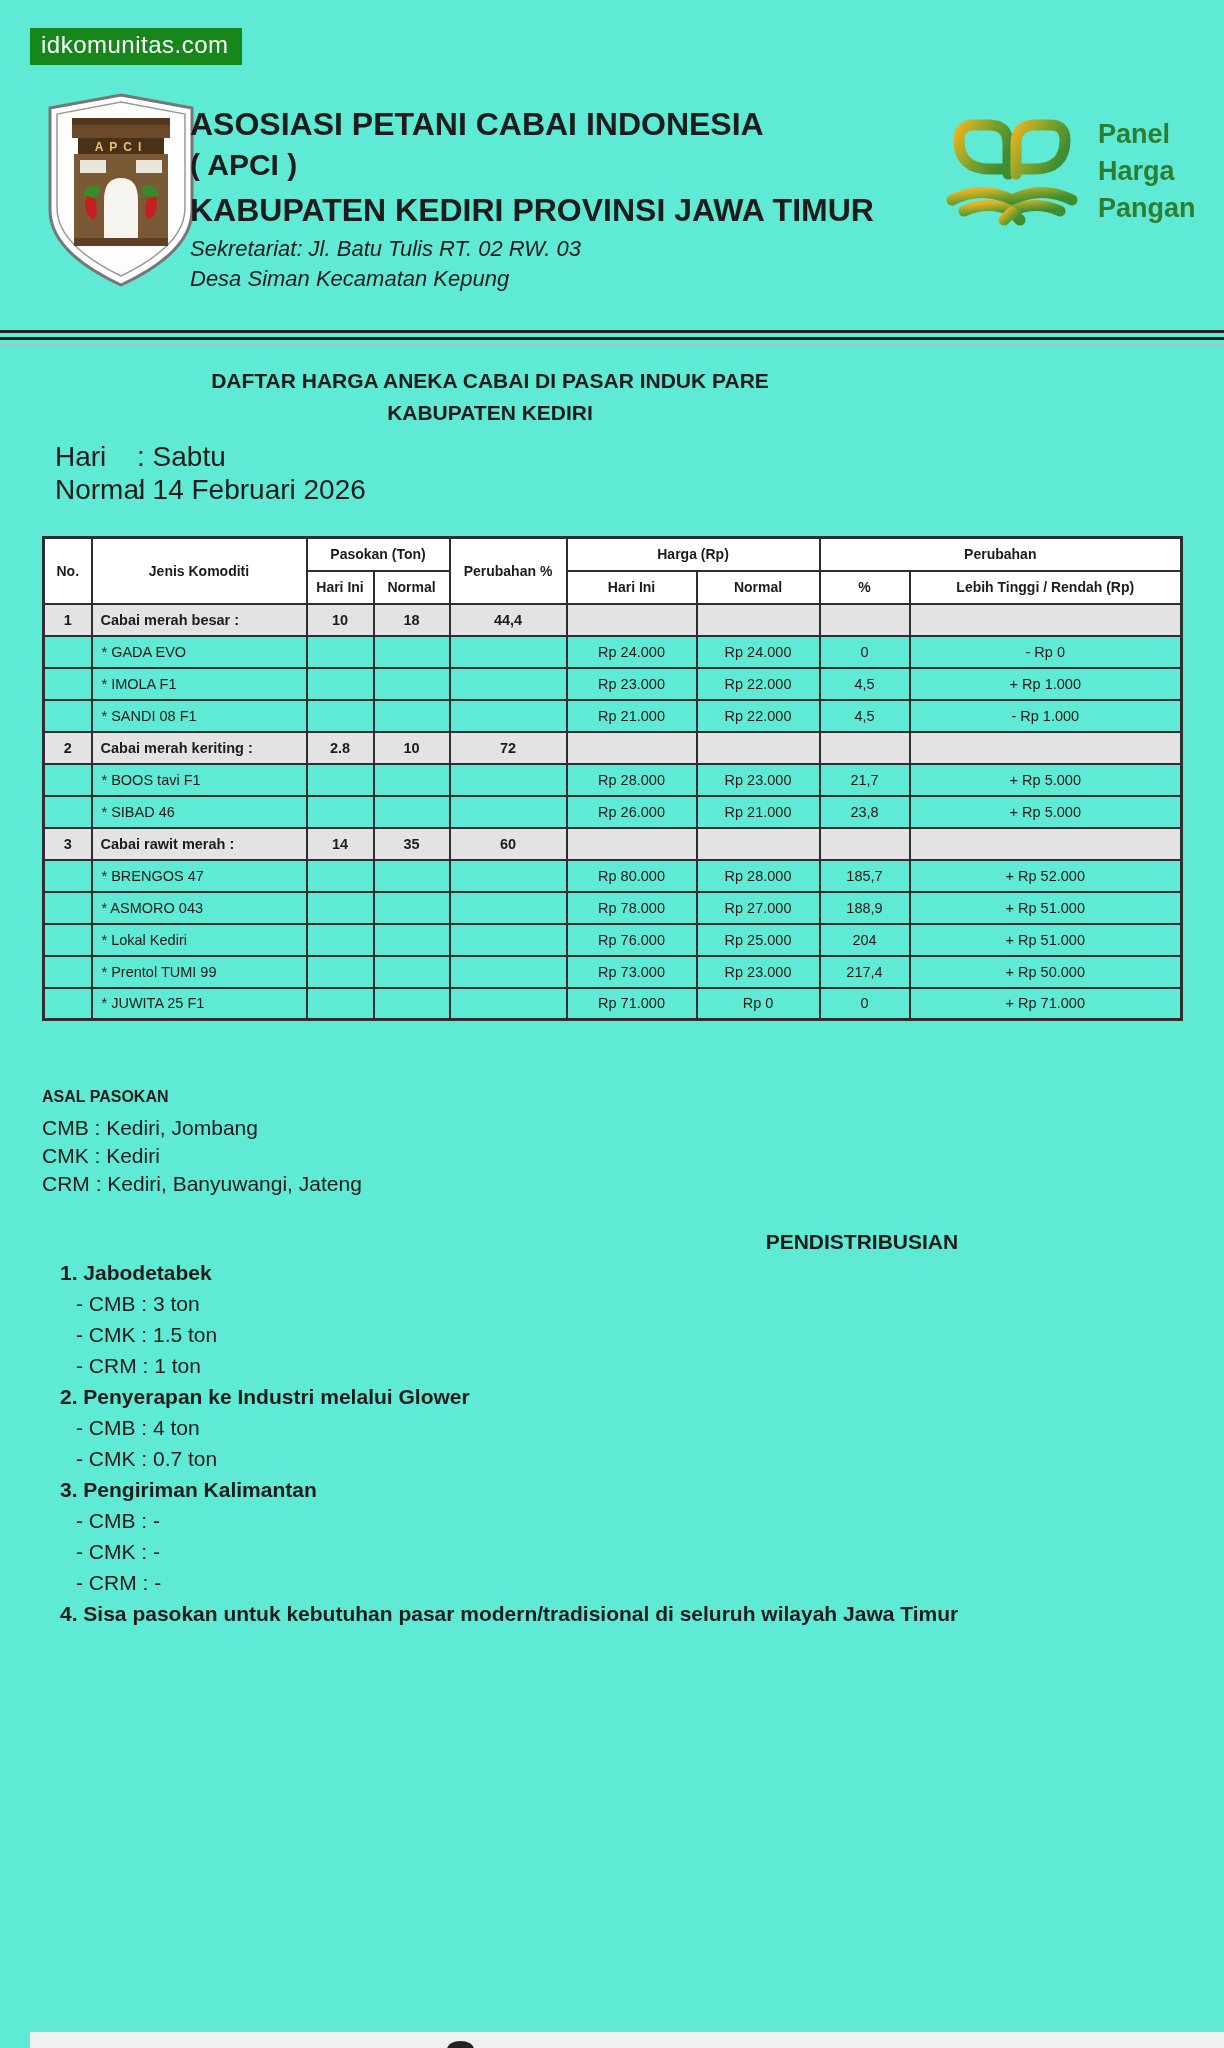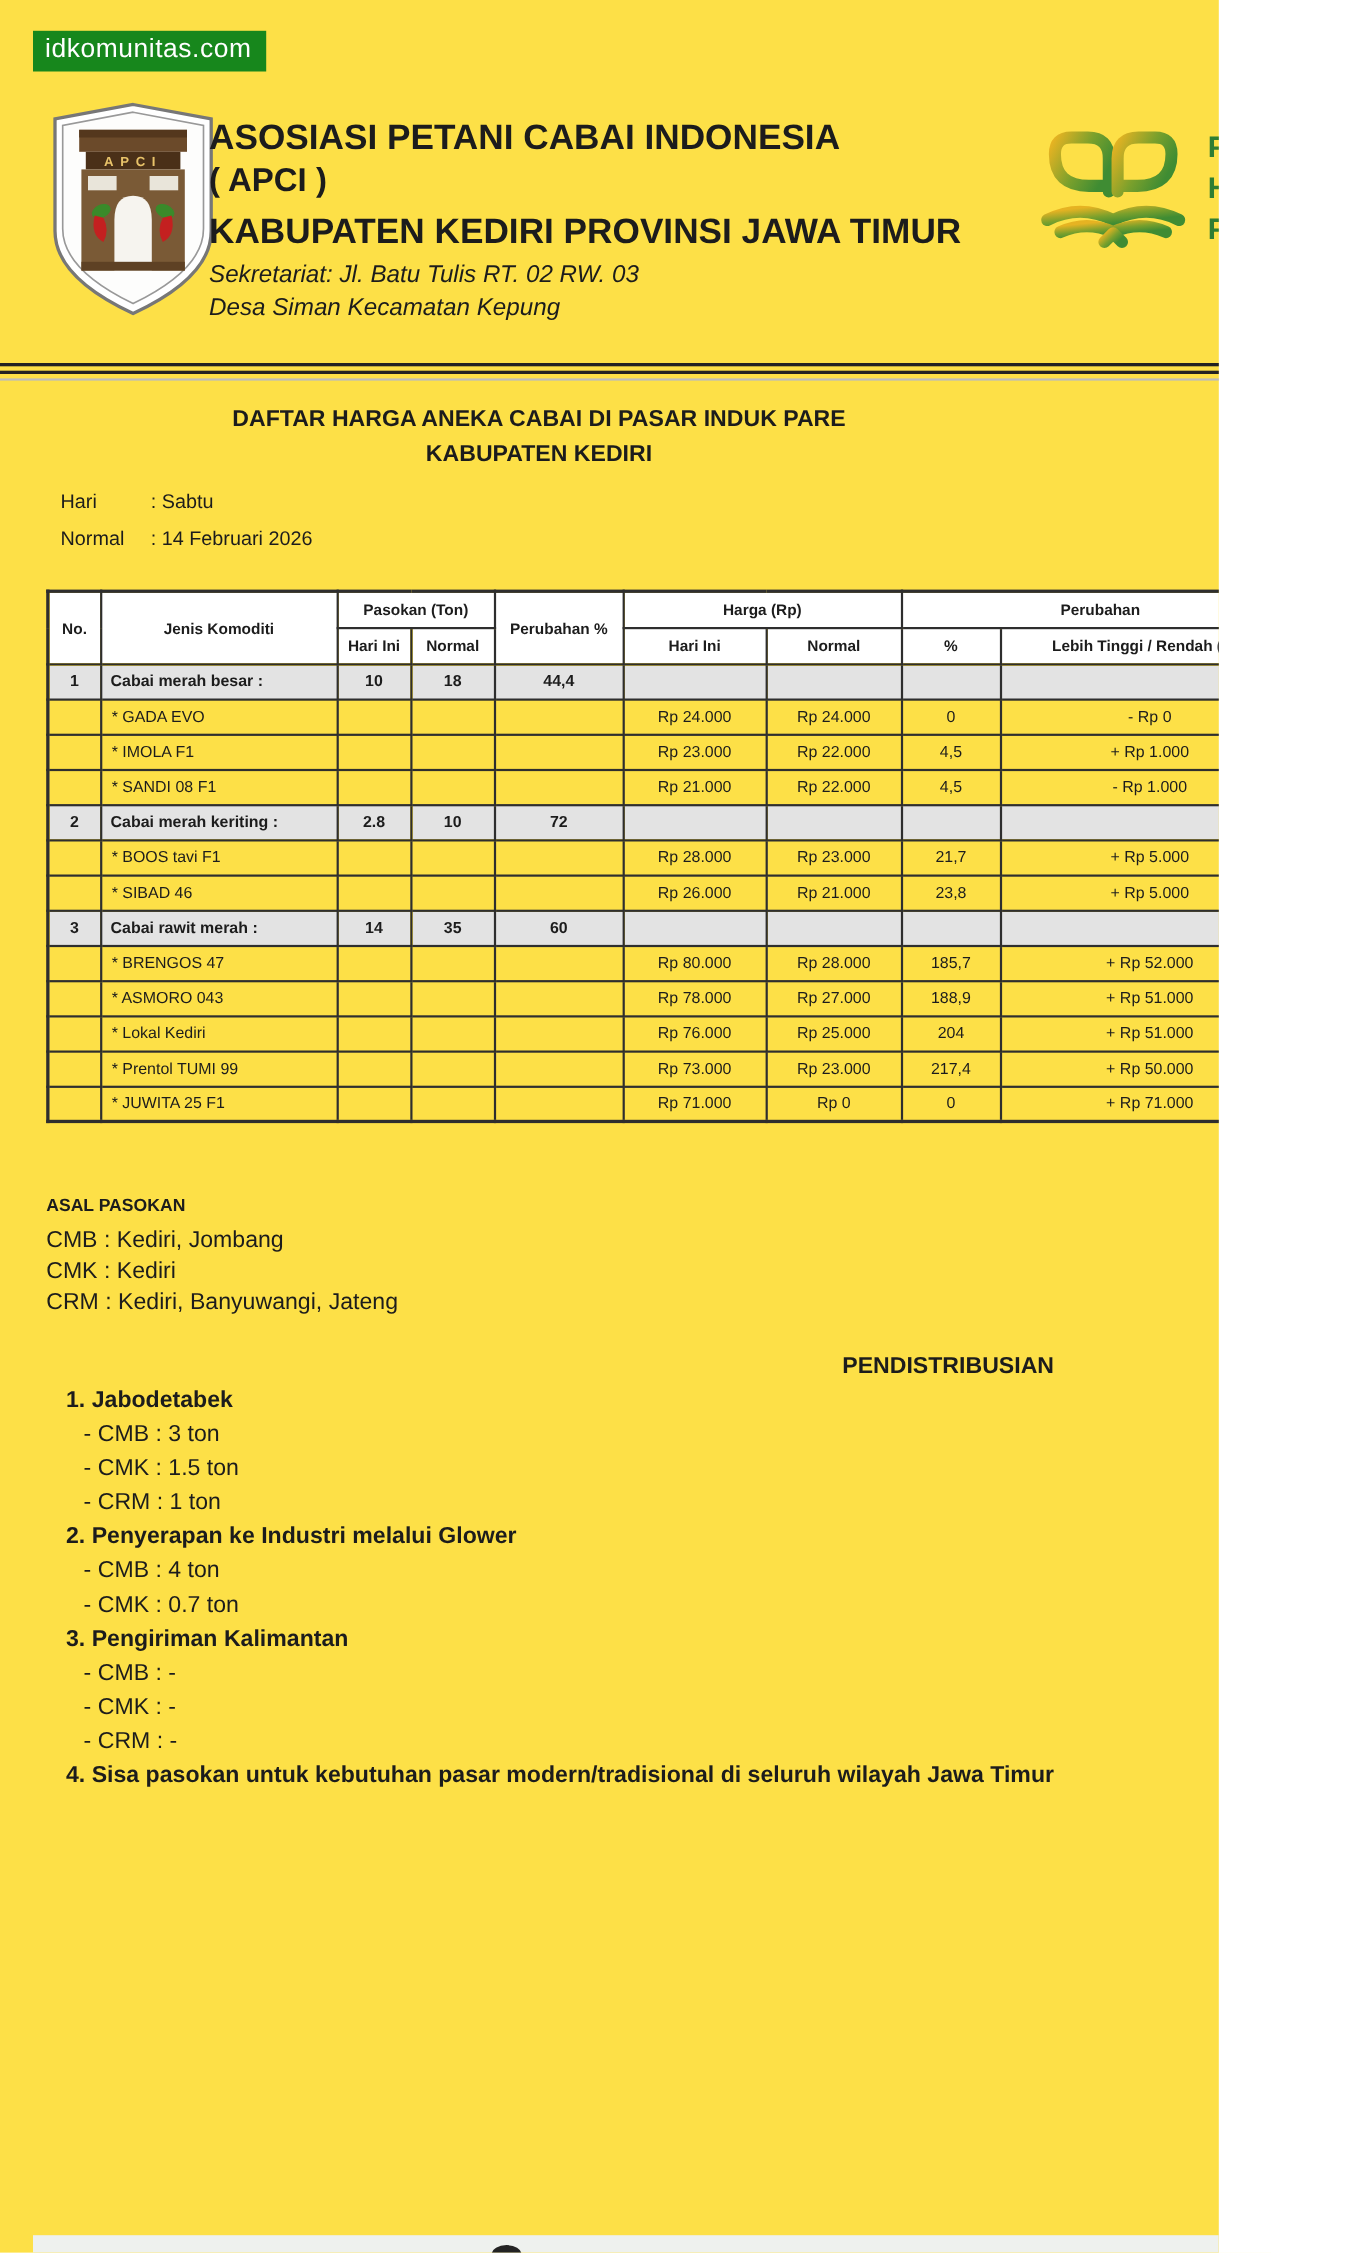--- a/index.html
+++ b/index.html
@@ -5,21 +5,21 @@
   :root{
     --badge-green:#17871c;
     --panel-text-green:#2f7d33;
     --category-row-bg:#e3e3e3;
     --table-border:#2e2e2e;
     --ink:#1c1c1c;
   }
   *{margin:0;padding:0;box-sizing:border-box;}
   html,body{background:#ffffff;}
   body{font-family:"Liberation Sans",sans-serif;color:var(--ink);}
-  .page{position:relative;width:1108px;height:2048px;background:#fde047;overflow:hidden;}
+  .page{position:relative;width:1224px;height:2048px;background:#5eead4;overflow:hidden;}
 
   .watermark-badge{position:absolute;left:30px;top:28px;background:var(--badge-green);
     color:#fff;font-size:24px;padding:3px 13px 6px 11px;letter-spacing:0.5px;}
 
   
   .apci-logo{position:absolute;left:42px;top:92px;width:158px;height:196px;}
 
   
   .org-header{position:absolute;left:190px;top:104px;width:770px;}
   .org-line1{font-size:32px;font-weight:bold;line-height:40px;}
@@ -31,21 +31,21 @@
   .panel-logo{position:absolute;left:938px;top:112px;display:flex;align-items:center;gap:12px;}
   .panel-logo-text{color:var(--panel-text-green);font-weight:bold;font-size:27px;line-height:37px;}
 
   .header-divider{position:absolute;left:0;top:330px;width:1224px;height:10px;
     border-top:3px solid #222;border-bottom:3px solid #222;}
   .header-divider-shadow{position:absolute;left:0;top:344px;width:1224px;height:2px;background:#bbb;}
 
   .doc-title{position:absolute;left:0;top:365px;width:980px;text-align:center;
     font-weight:bold;font-size:21px;line-height:32px;}
 
-  .report-meta{position:absolute;left:55px;top:440px;font-size:18px;line-height:33px;}
+  .report-meta{position:absolute;left:55px;top:440px;font-size:28px;line-height:33px;}
   .report-meta .row{display:flex;}
   .report-meta .lbl{width:82px;}
 
   
   .price-table{position:absolute;left:42px;top:536px;border-collapse:collapse;width:1140px;
     table-layout:fixed;border:3px solid var(--table-border);}
   .price-table th,.price-table td{border:2px solid var(--table-border);font-size:14px;
     padding:2px 4px;overflow:hidden;white-space:nowrap;}
   .price-table thead th{font-weight:bold;text-align:center;height:33px;background:#fff;}
   .price-table tbody td{height:32px;text-align:center;font-size:14.5px;}

